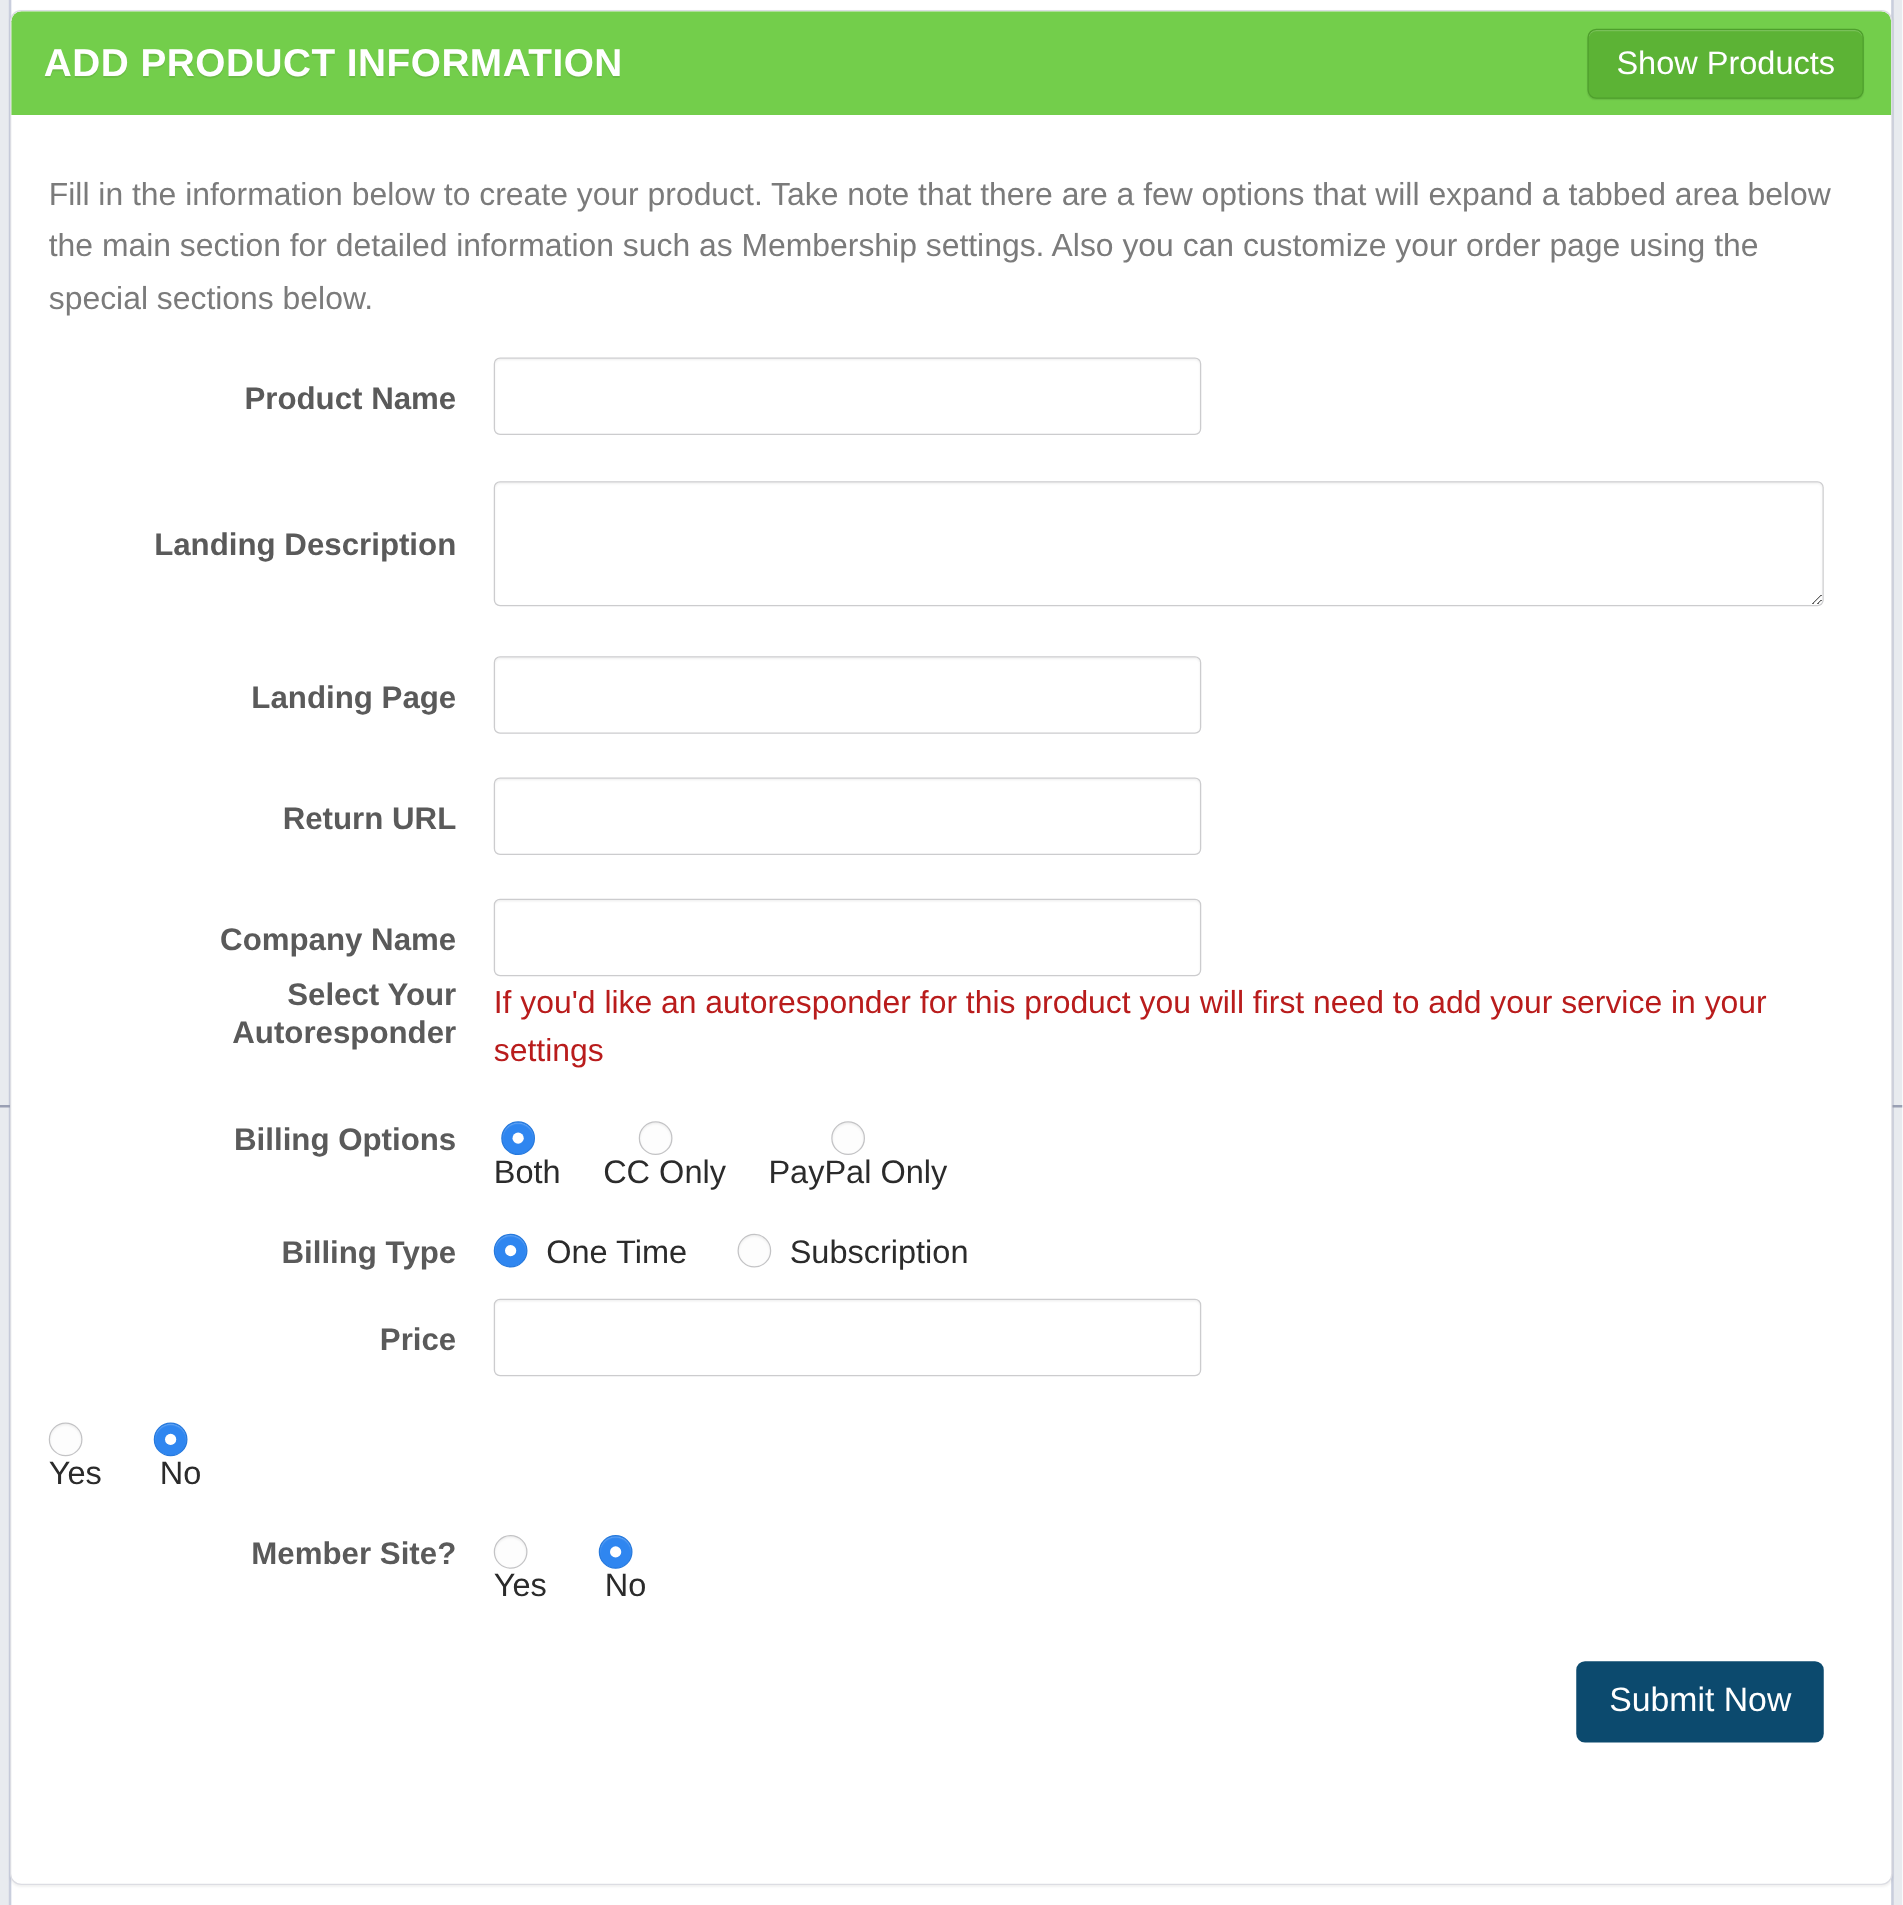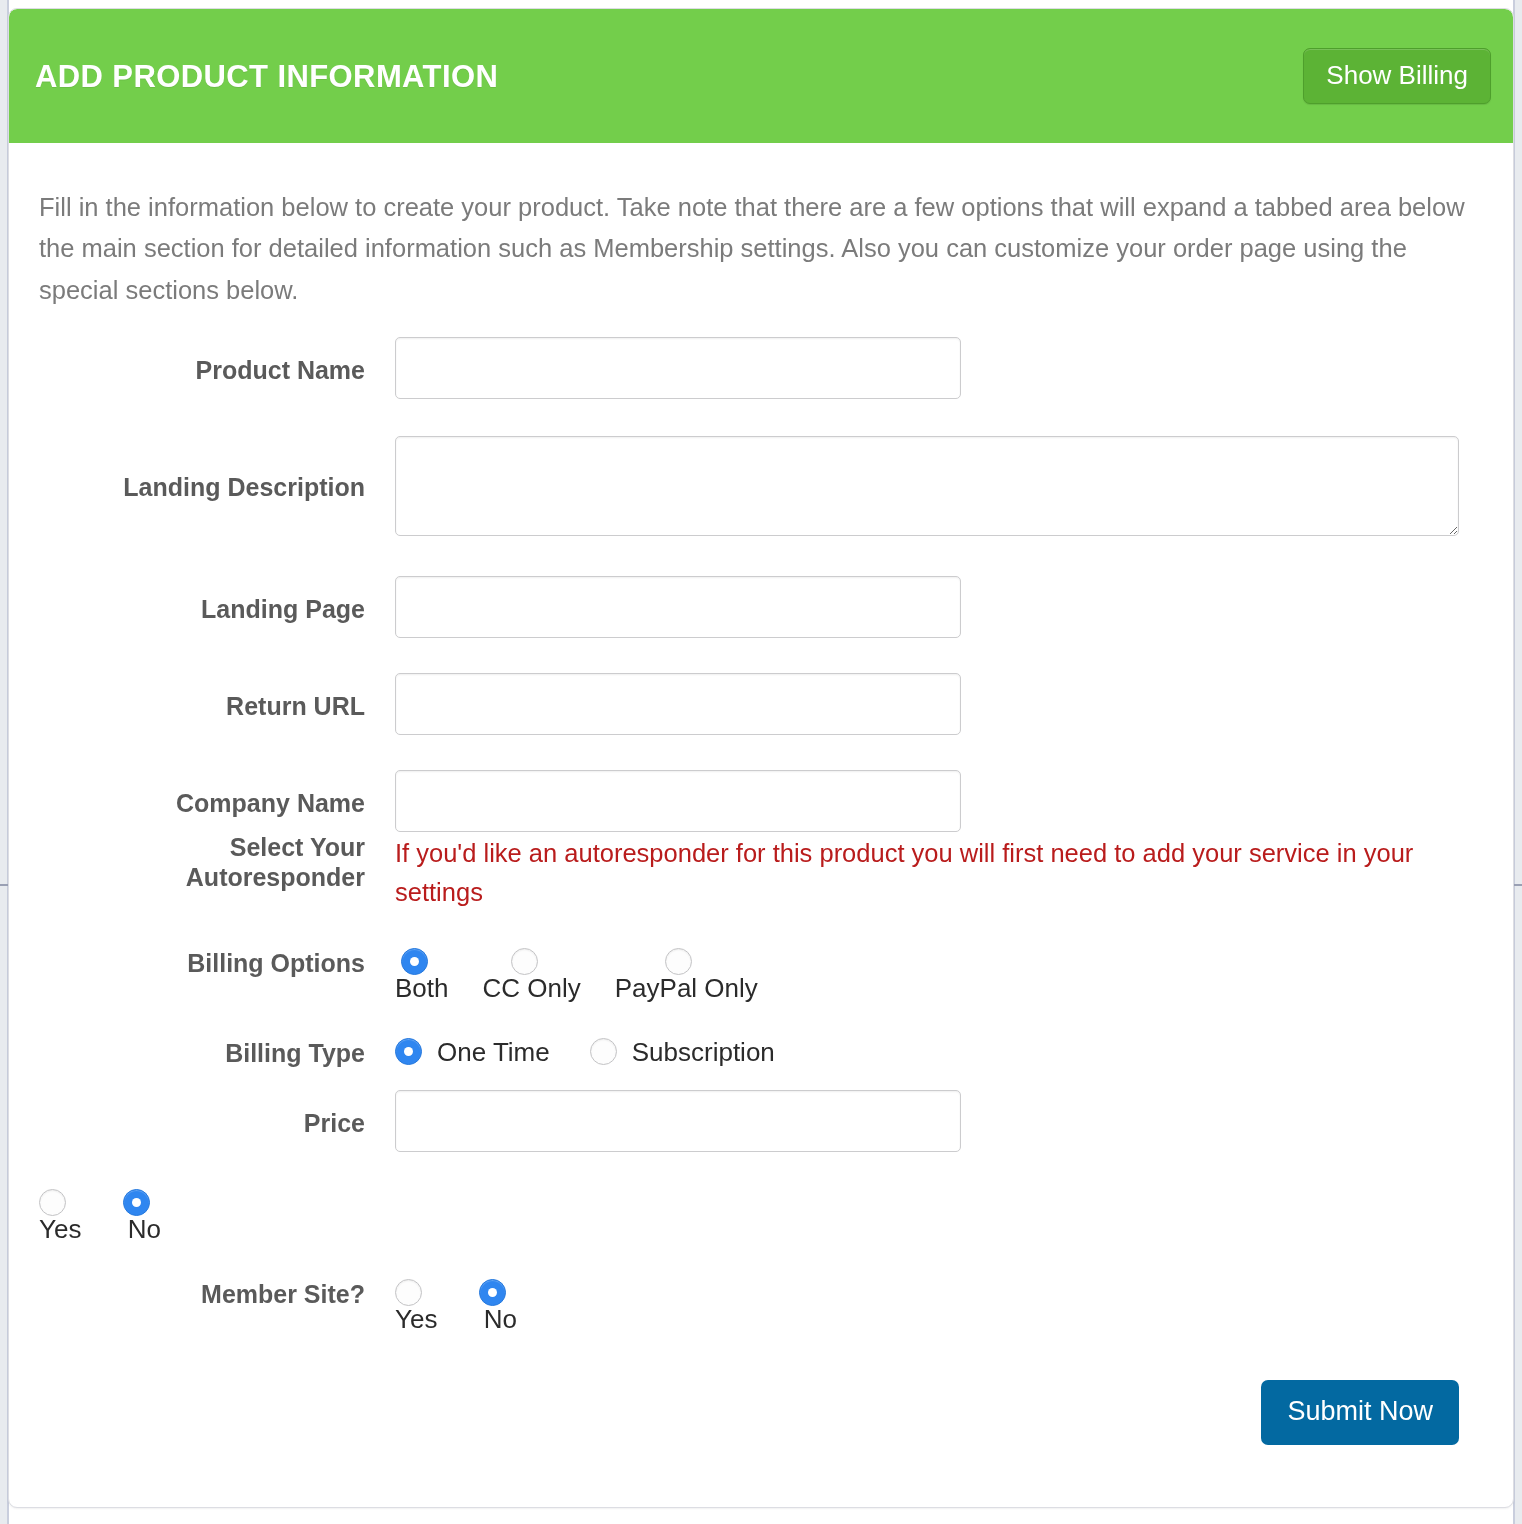--- a/index.html
+++ b/index.html
@@ -56,21 +56,21 @@
     border: 1px solid #dcdde3;
     border-radius: 9px;
     box-shadow: 0 1px 2px rgba(0,0,0,0.06);
     z-index: 2;
     overflow: hidden;
   }
 
   
   .panel-header {
     position: relative;
-    height: 134px;
+    height: 83px;
     background: #73ce4b;
     border-top-left-radius: 8px;
     border-top-right-radius: 8px;
     display: flex;
     align-items: center;
     padding: 0 22px 0 26px;
   }
   .panel-title {
     color: #ffffff;
     font-size: 31px;
@@ -237,21 +237,21 @@
   .rg-billing-type .radio-option { margin-right: 40px; }
   .rg-yesno .radio-option { margin-right: 42px; flex-direction: column; }
 
   
   .submit-area {
     display: flex;
     justify-content: flex-end;
     padding: 48px 24px 0 0;
   }
   .submit-btn {
-    background: #0369a1;
+    background: #0c4a6e;
     border: none;
     border-radius: 7px;
     color: #ffffff;
     font-size: 27px;
     padding: 18px 26px 20px 26px;
     cursor: pointer;
     line-height: 1;
     font-family: inherit;
   }
 </style>
@@ -260,21 +260,21 @@
 
 <div class="edge-strip left"></div>
 <div class="edge-tick left"></div>
 <div class="edge-strip right"></div>
 <div class="edge-tick right"></div>
 
 <div class="panel">
 
   <div class="panel-header">
     <div class="panel-title">ADD PRODUCT INFORMATION</div>
-    <button class="show-products-btn">Show Billing</button>
+    <button class="show-products-btn">Show Products</button>
   </div>
 
   <div class="panel-body">
 
     <p class="intro-text">Fill in the information below to create your product. Take note that there are a few options that will expand a tabbed area below the main section for detailed information such as Membership settings. Also you can customize your order page using the special sections below.</p>
 
     <div class="form-row row-name">
       <div class="form-label">Product Name</div>
       <div class="form-control-col">
         <input class="text-input" type="text" placeholder="" style="">

